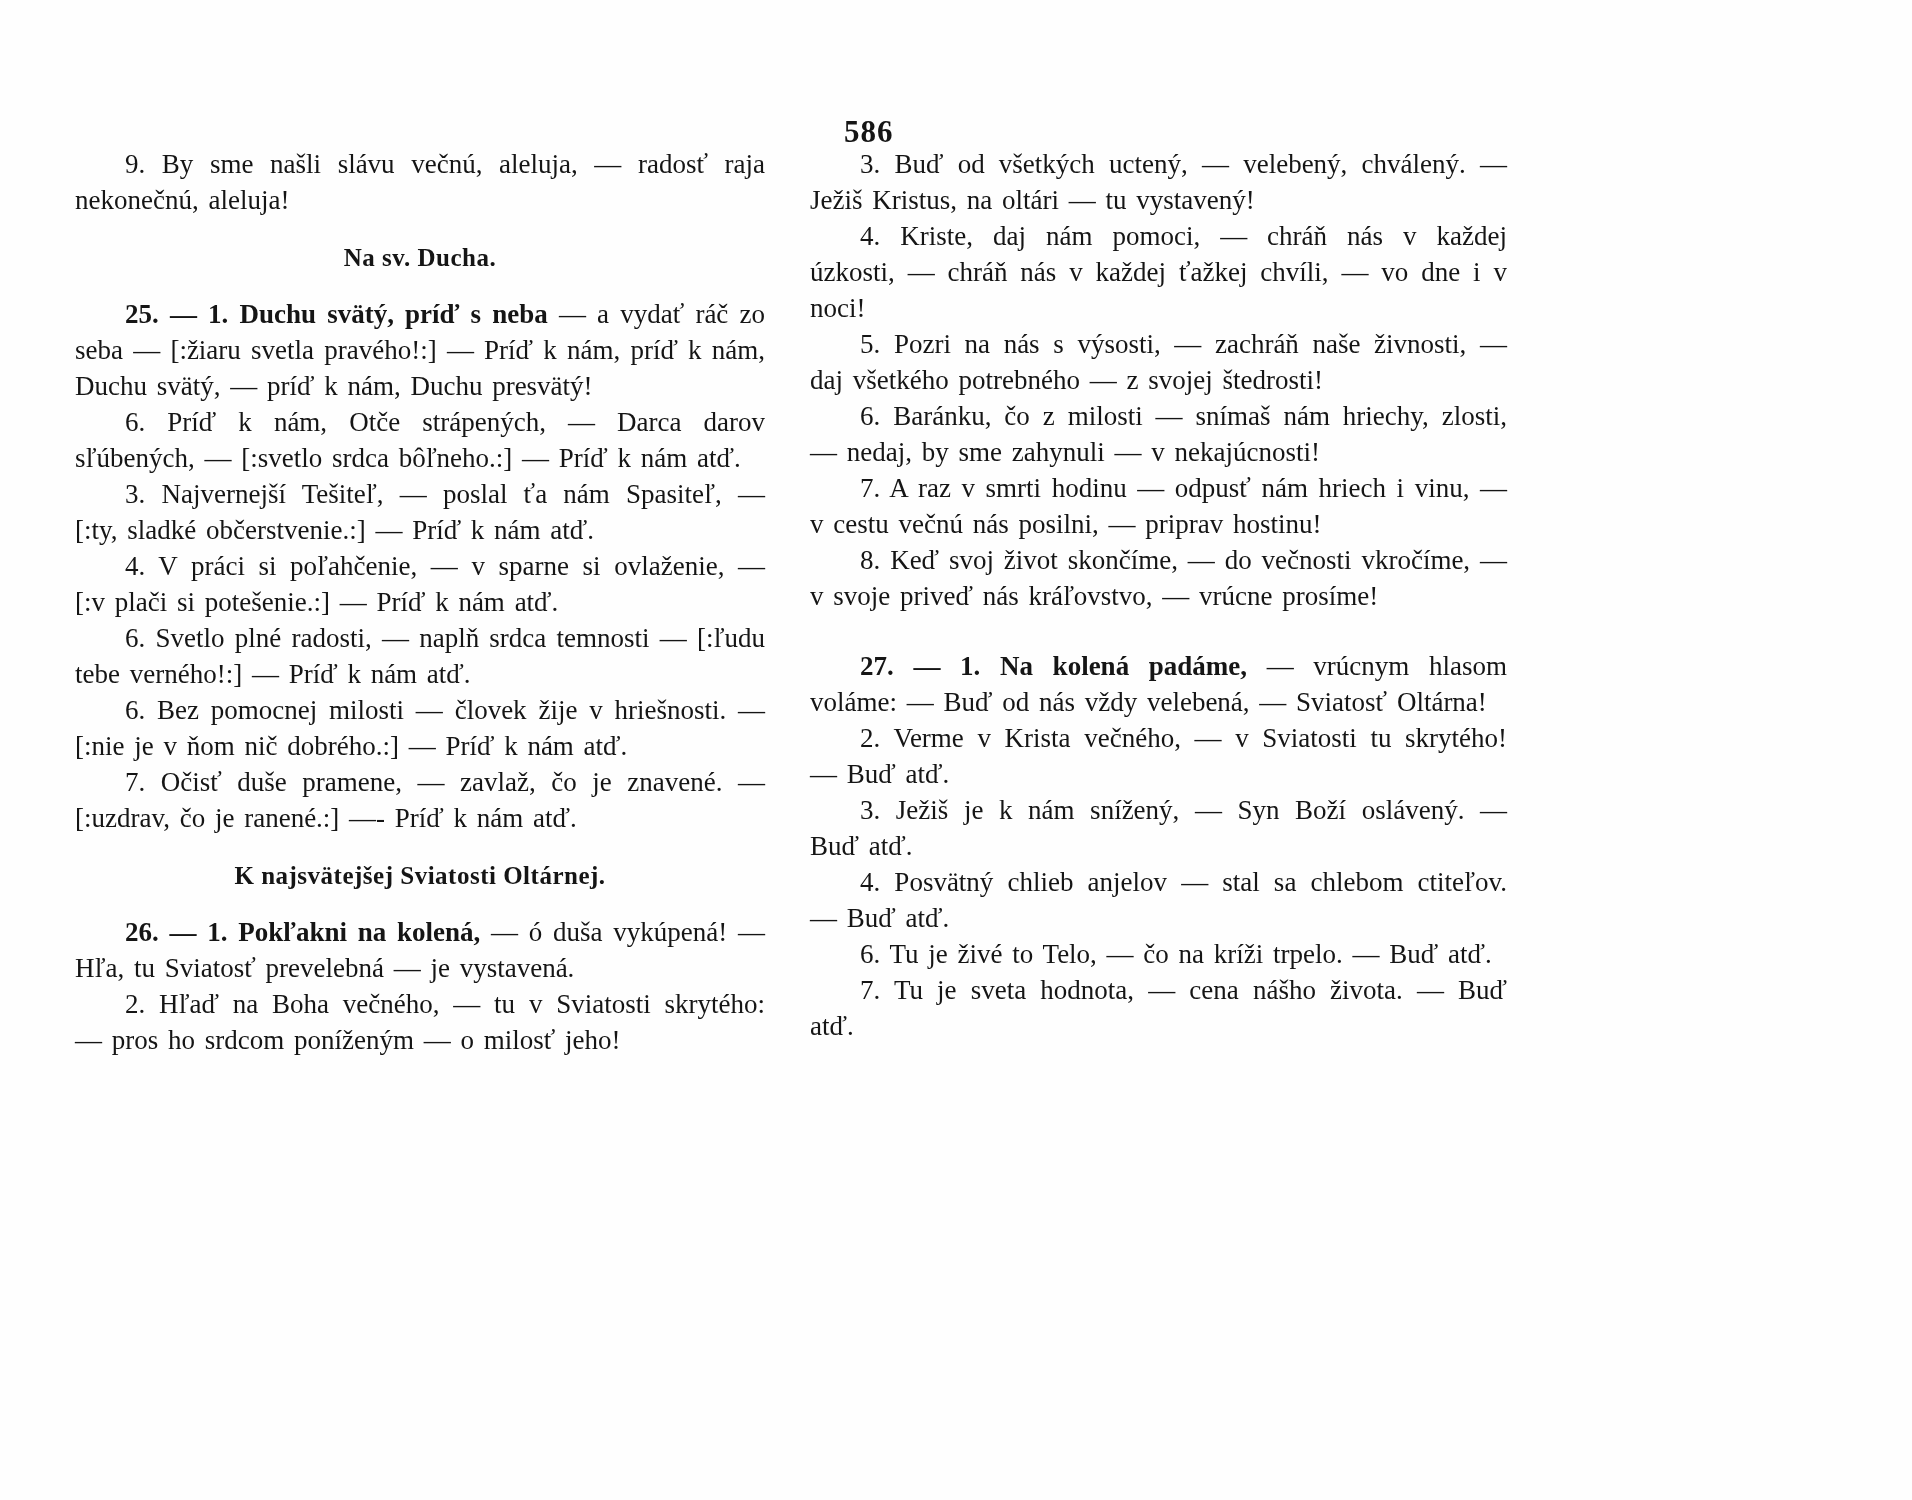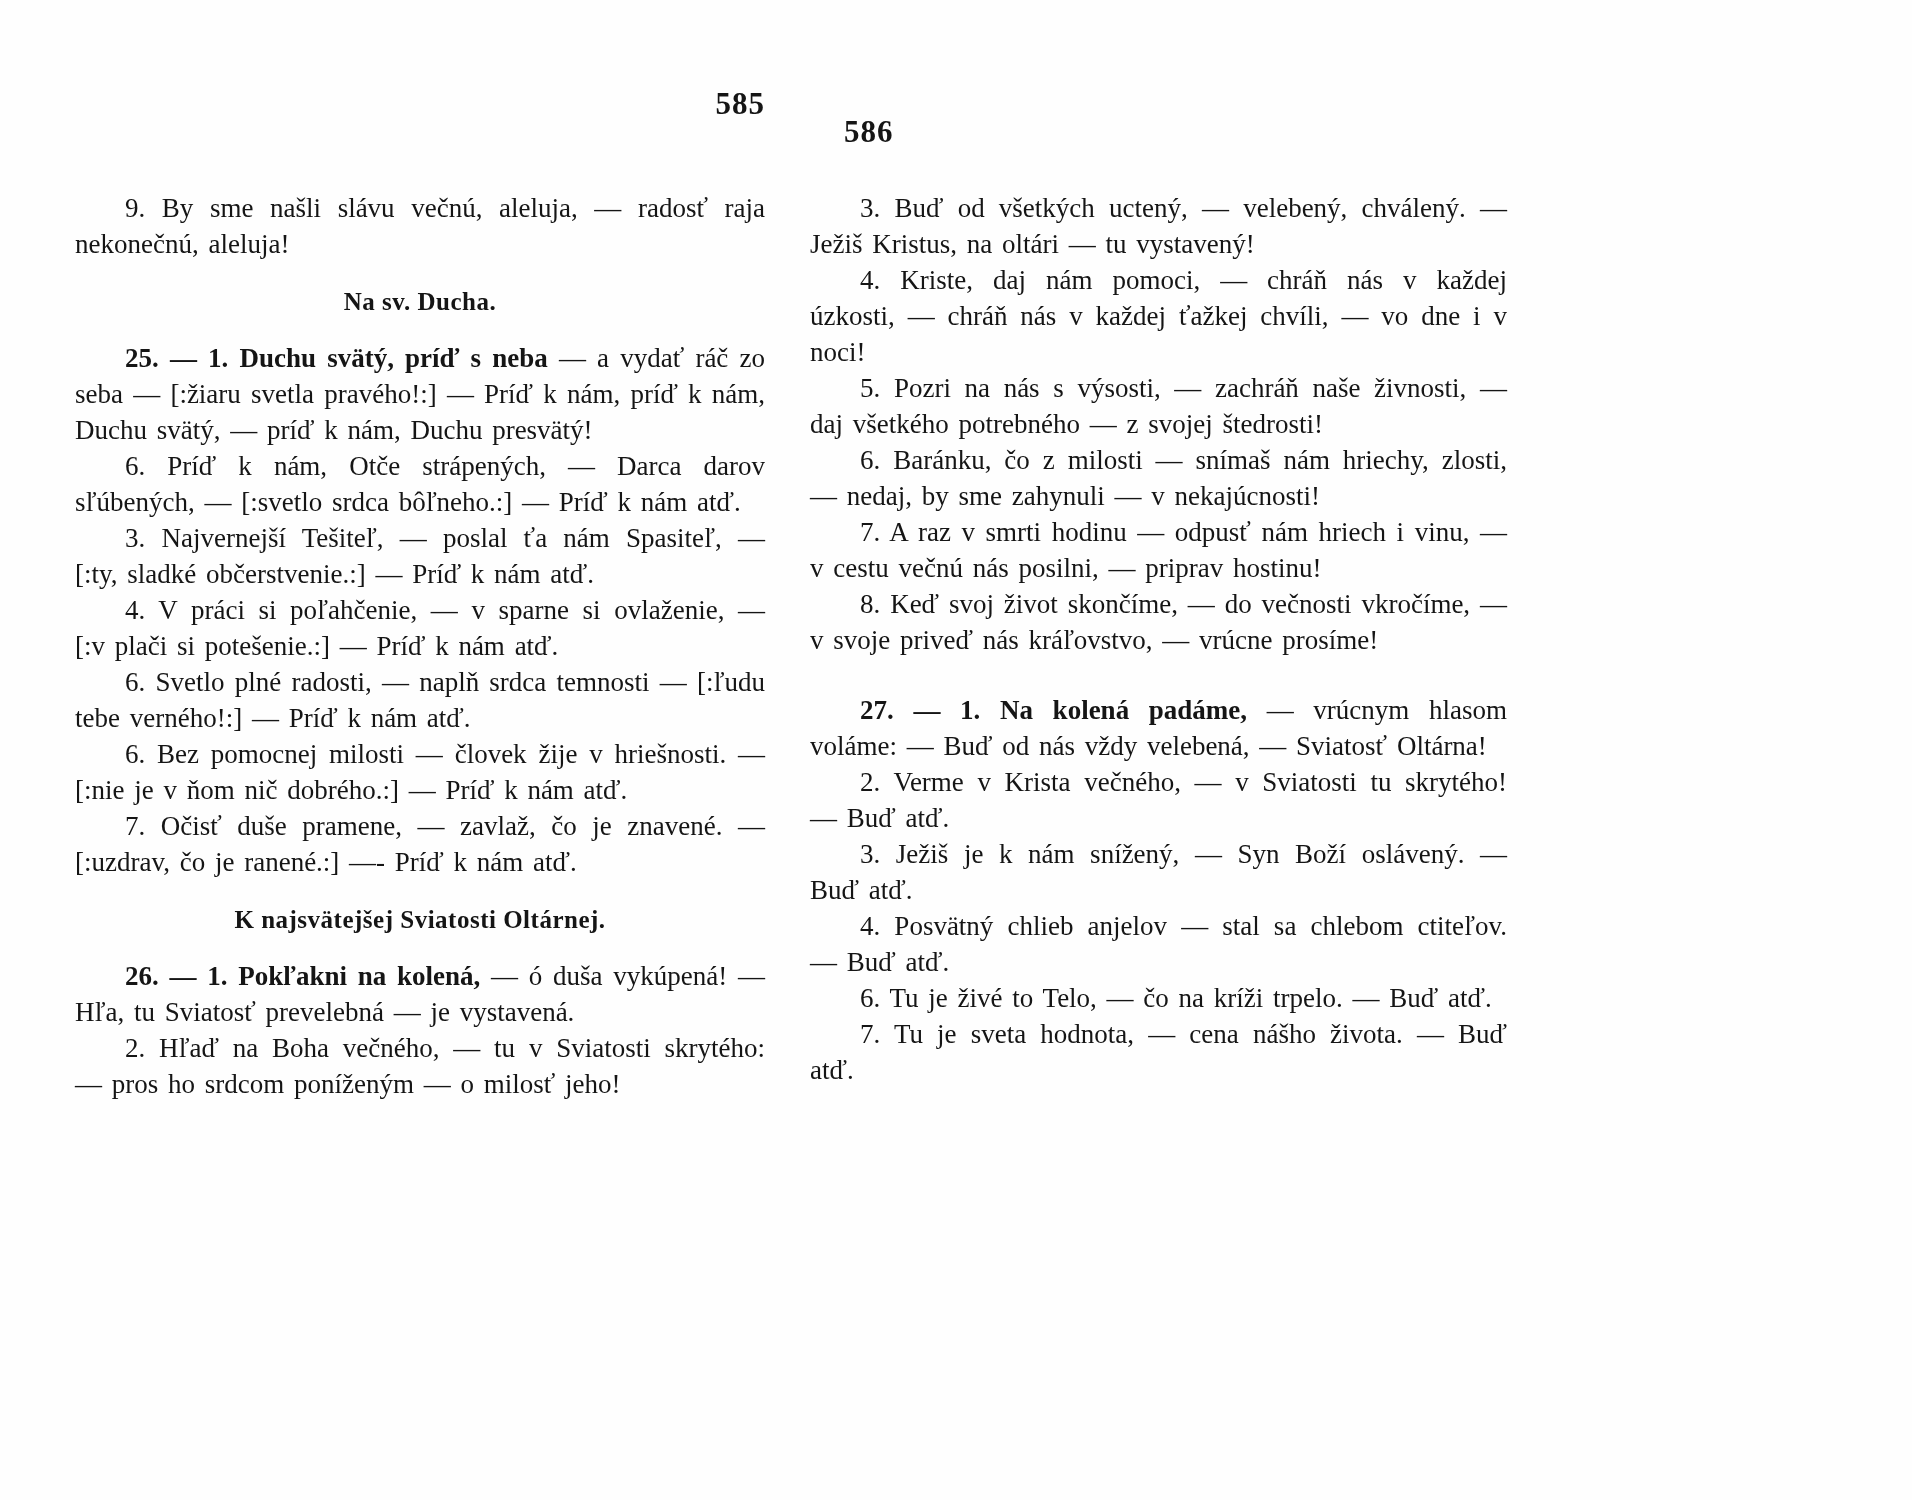--- a/index.html
+++ b/index.html
@@ -32,21 +32,20 @@
     width: 690px;
     text-align: right;
   }
   .pagenum-right {
     left: 844px;
     margin-top: 28px;
   }
   .column {
     position: absolute;
     top: 146px;
-    margin-top: 44px;
   }
   .column-left {
     left: 75px;
     width: 690px;
   }
   .column-right {
     left: 810px;
     width: 697px;
   }
   .para {
@@ -69,21 +68,20 @@
     letter-spacing: 0.5px;
   }
   .verse-lead {
     font-weight: 700;
   }
 </style>
 </head>
 <body>
 
 <div class="page">
-  <div class="pagenum pagenum-left">585</div>
   <div class="pagenum pagenum-right">586</div>
   <div class="column column-left">
       <p class="para">9. By sme našli slávu večnú, aleluja, — radosť raja nekonečnú, aleluja!</p>
       <div class="heading">Na sv. Ducha.</div>
       <p class="para"><b class="verse-lead">25. — 1. Duchu svätý, príď s neba</b> — a vydať ráč zo seba — [:žiaru svetla pravého!:] — Príď k nám, príď k nám, Duchu svätý, — príď k nám, Duchu presvätý!</p>
       <p class="para">6. Príď k nám, Otče strápených, — Darca darov sľúbených, — [:svetlo srdca bôľneho.:] — Príď k nám atď.</p>
       <p class="para">3. Najvernejší Tešiteľ, — poslal ťa nám Spasiteľ, — [:ty, sladké občerstvenie.:] — Príď k nám atď.</p>
       <p class="para">4. V práci si poľahčenie, — v sparne si ovlaženie, — [:v plači si potešenie.:] — Príď k nám atď.</p>
       <p class="para">6. Svetlo plné radosti, — naplň srdca temnosti — [:ľudu tebe verného!:] — Príď k nám atď.</p>
       <p class="para">6. Bez pomocnej milosti — človek žije v hriešnosti. — [:nie je v ňom nič dobrého.:] — Príď k nám atď.</p>

